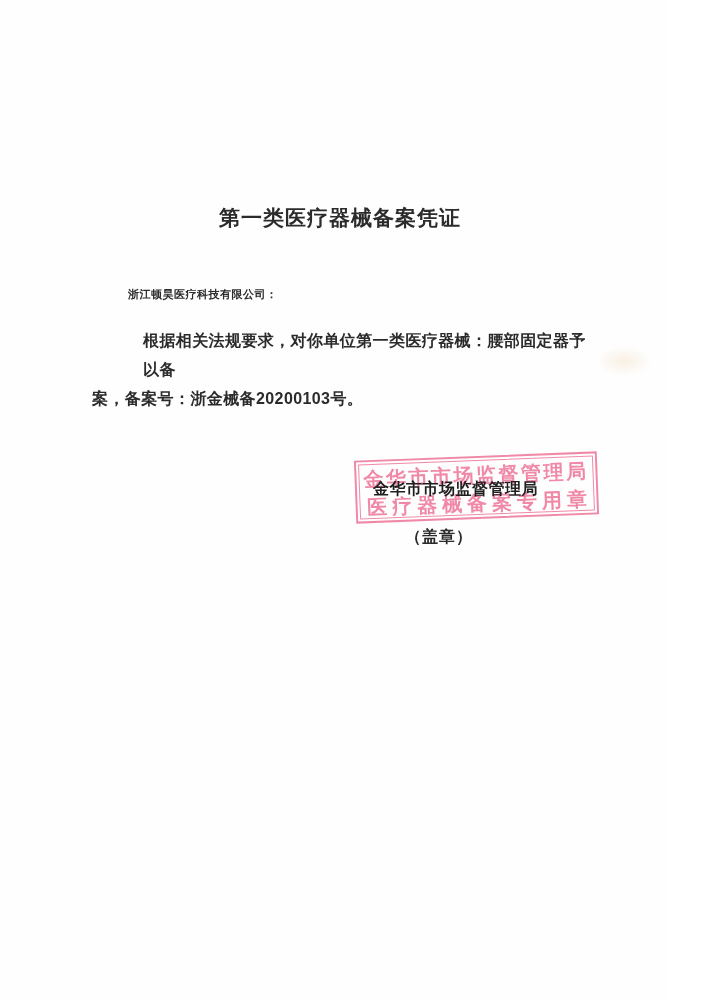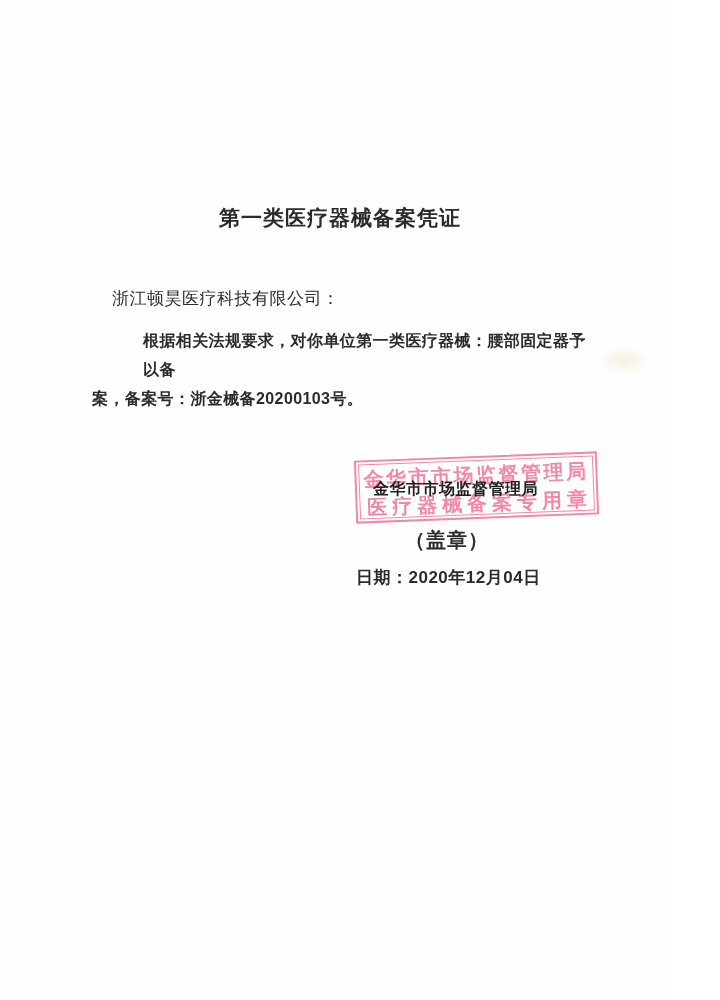--- a/index.html
+++ b/index.html
@@ -26,24 +26,24 @@
     width: 100%;
     text-align: center;
     transform: translateX(6px);
     font-size: 21px;
     font-weight: 700;
     letter-spacing: 1px;
     color: var(--ink);
   }
   .addressee {
     position: absolute;
-    left: 112px;
+    left: 128px;
     top: 287px;
-    font-size: 17px;
-    font-weight: 400;
+    font-size: 11px;
+    font-weight: 700;
     letter-spacing: 0.5px;
   }
   .body-text {
     position: absolute;
     left: 92px;
     top: 326px;
     width: 500px;
     font-size: 16px;
     font-weight: 700;
     line-height: 29px;
@@ -94,21 +94,21 @@
     font-weight: 700;
     letter-spacing: 0.5px;
     color: #1f1f1f;
     white-space: nowrap;
     z-index: 3;
   }
   .seal-note {
     position: absolute;
     left: 405px;
     top: 527px;
-    font-size: 20px;
+    font-size: 16px;
     font-weight: 600;
     letter-spacing: 1px;
   }
   .date-line {
     position: absolute;
     left: 356px;
     top: 566px;
     font-size: 17px;
     font-weight: 700;
     letter-spacing: 0.5px;
@@ -143,15 +143,14 @@
     <div class="stamp-inner">
       <div class="stamp-line l1">金华市市场监督管理局</div>
       <div class="stamp-line l2">医疗器械备案专用章</div>
     </div>
   </div>
 
   <div class="stamp-authority">金华市市场监督管理局</div>
 
   <div class="seal-note">（盖章）</div>
 
-  <div class="date-line">日期：2020年12月04日</div>
 
 </div>
 
 </body></html>

